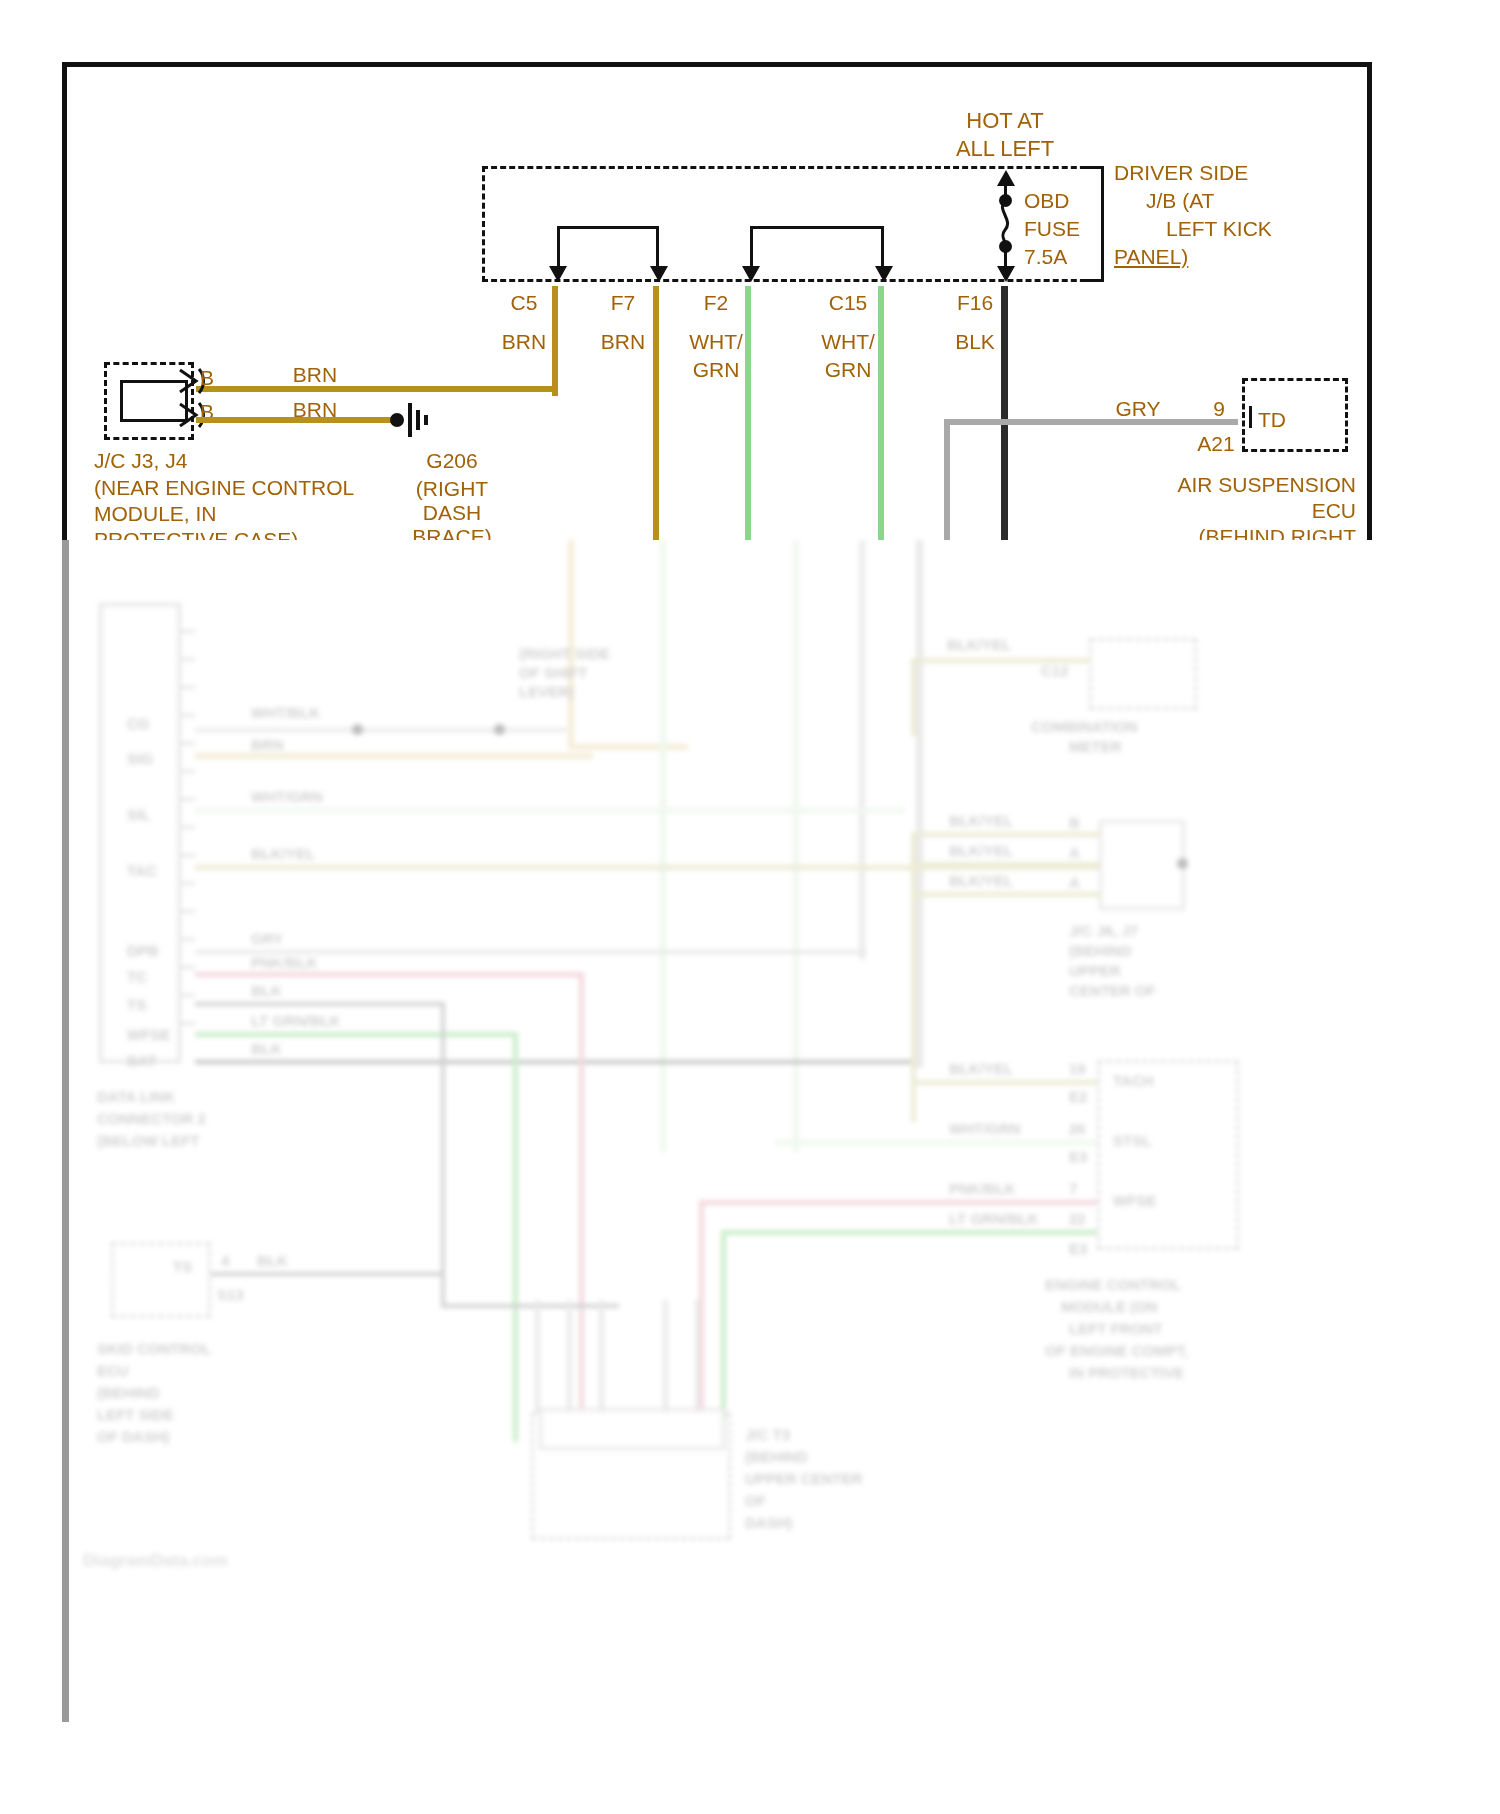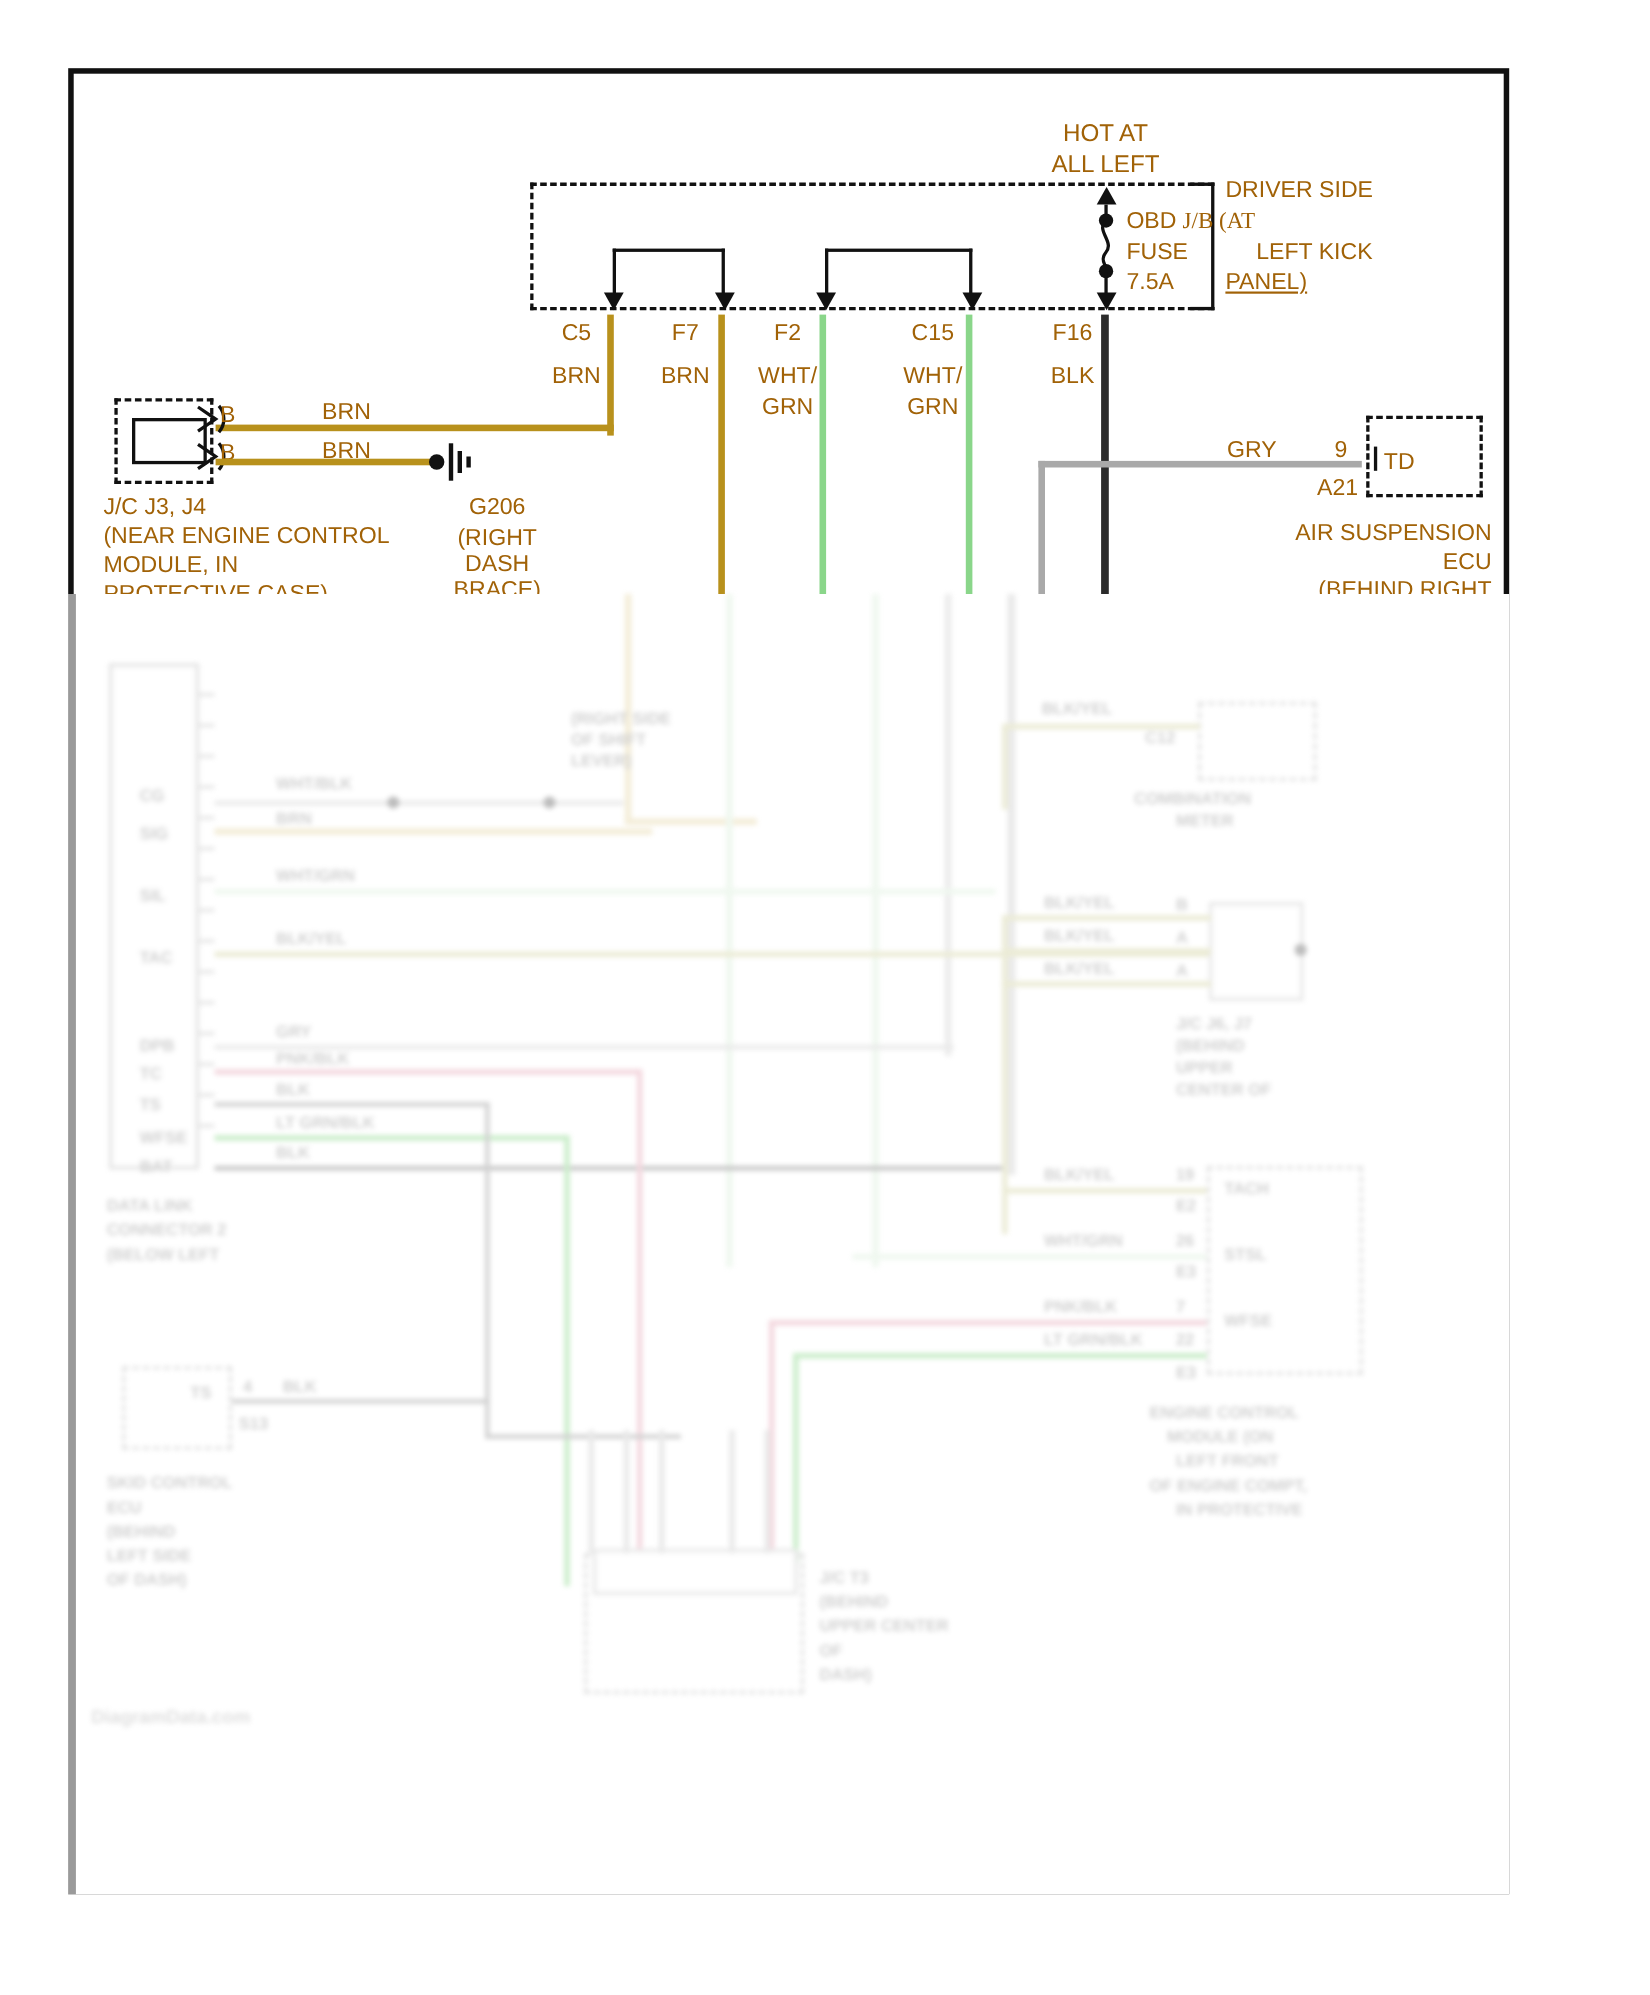--- a/index.html
+++ b/index.html
@@ -72,22 +72,22 @@
 
   <div class="abs" style="left:482px;top:166px;width:622px;border-top:3px dashed #111;"></div>
 
   <div class="abs" style="left:482px;top:166px;height:116px;border-left:3px dashed #111;"></div>
 
   <div class="abs" style="left:482px;top:279px;width:622px;border-top:3px dashed #111;"></div>
 
   <div class="jb-right-brace" style="left:1082px;top:166px;height:116px;"></div>
 
   <div class="t" style="left:1114px;top:160px;">DRIVER SIDE</div>
-  <div class="t" style="left:1075px;top:188px;font-family:Liberation Serif, serif;">J/B (AT</div>
-  <div class="t" style="left:1142px;top:216px;text-align:center;">LEFT KICK</div>
+  <div class="t" style="left:1146px;top:188px;">J/B (AT</div>
+  <div class="t" style="left:1166px;top:216px;text-align:center;">LEFT KICK</div>
   <div class="t" style="left:1114px;top:244px;text-decoration:underline;">PANEL)</div>
 
   <div class="bus" style="left:557px;top:226px;width:102px;height:42px;"></div>
 
   <div class="bus" style="left:750px;top:226px;width:134px;height:42px;"></div>
 
   <div class="arrow-d" style="left:549px;top:266px;"></div>
   <div class="arrow-d" style="left:650px;top:266px;"></div>
   <div class="arrow-d" style="left:742px;top:266px;"></div>
   <div class="arrow-d" style="left:875px;top:266px;"></div>

